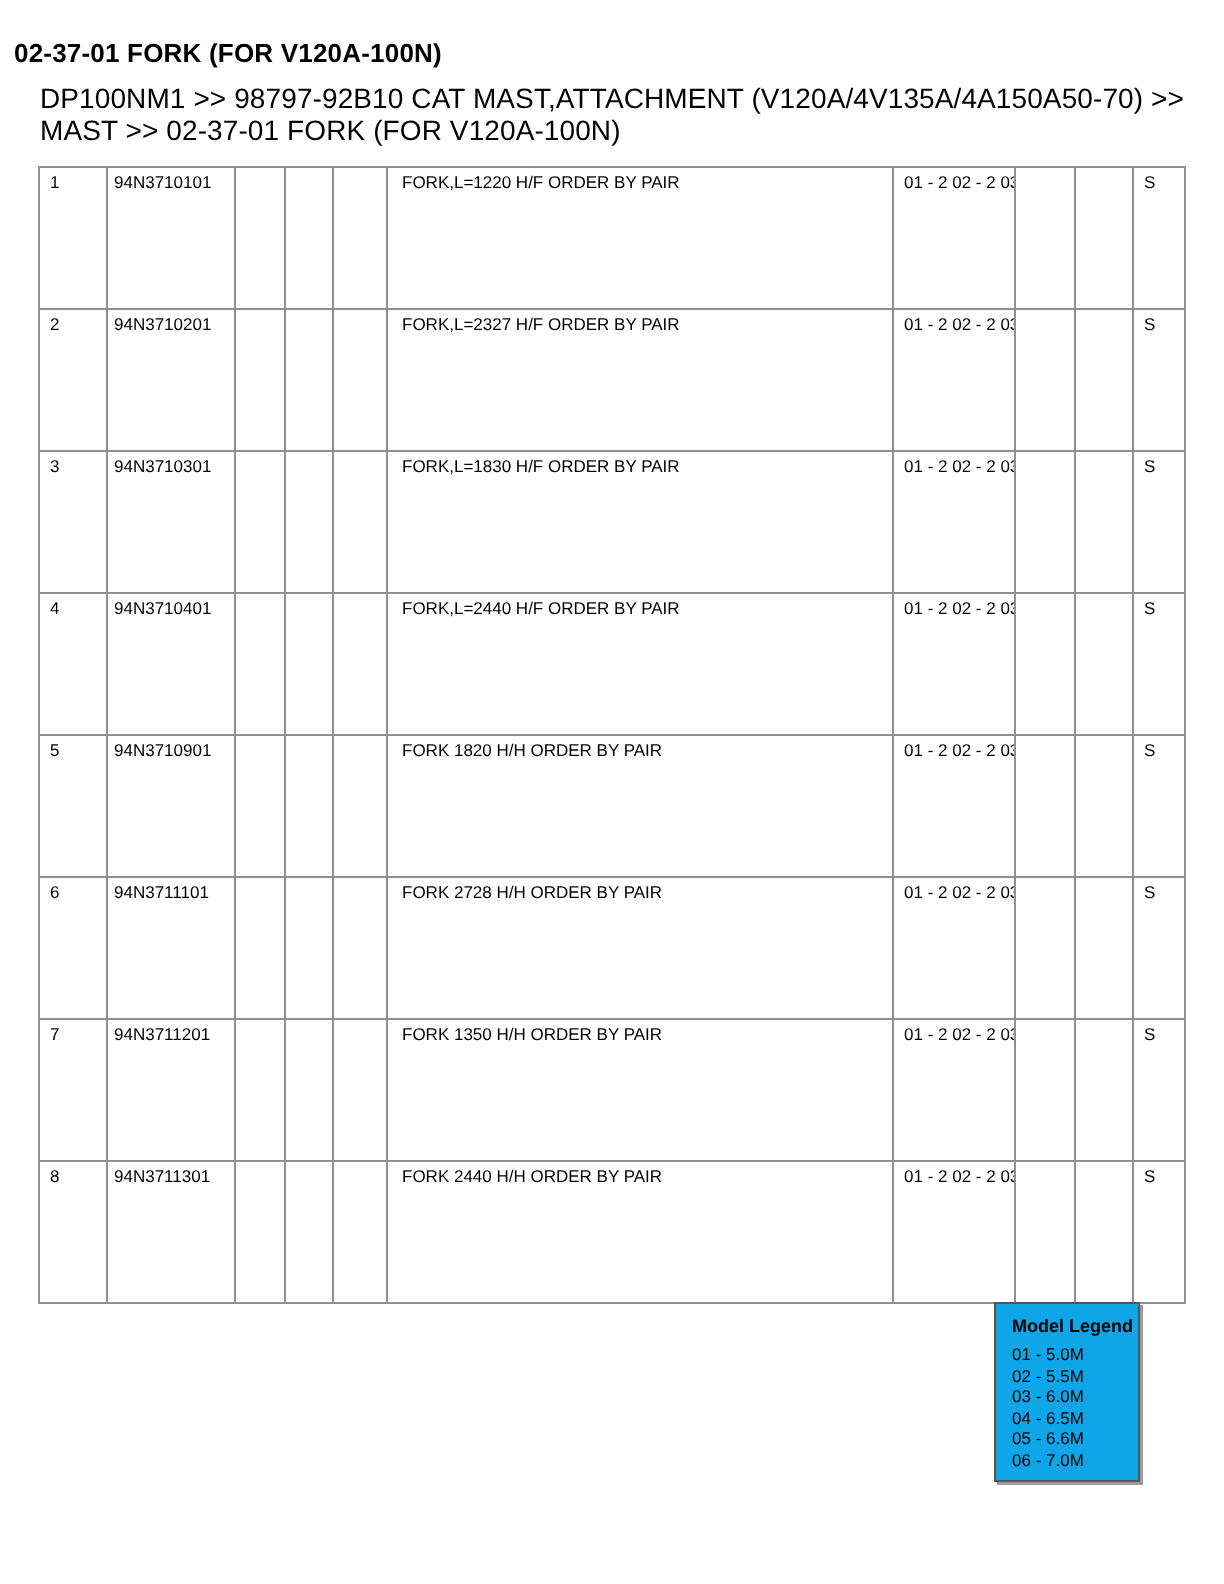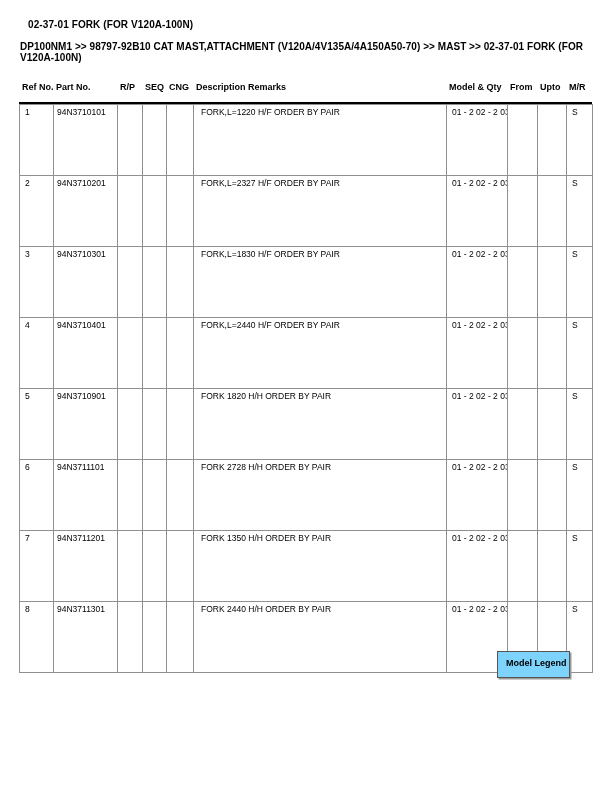--- a/index.html
+++ b/index.html
@@ -6,26 +6,26 @@
   .page{
     position:relative;
     width:612px;height:792px;
     background:#ffffff;
     font-family:"Liberation Sans", sans-serif;
     color:#000;
     overflow:hidden;
     margin:0 auto;
   }
   .title{
-    position:absolute;left:28px;top:19px;
-    font-size:10px;font-weight:bold;letter-spacing:0.1px;
+    position:absolute;left:7px;top:19px;
+    font-size:13px;font-weight:bold;letter-spacing:0.1px;
   }
   .breadcrumb{
     position:absolute;left:20px;top:41px;width:575px;
-    font-size:10px;font-weight:bold;letter-spacing:0.05px;
+    font-size:14px;font-weight:normal;letter-spacing:0.05px;
   }
   .table-wrap{
     position:absolute;left:19px;top:83px;width:573px;
   }
   .header-row{
     display:flex;
     font-size:9px;font-weight:bold;
     line-height:9px;
     padding-bottom:10px;
     border-bottom:2px solid #000;
@@ -58,53 +58,41 @@
     white-space:nowrap;
   }
   table.parts td.desc{padding-left:7px;}
   table.parts td.part{padding-left:3px;margin-top:36px;}
   .qty{white-space:pre-line;}
   .legend{
     position:absolute;left:497px;top:651px;width:73px;
     box-sizing:border-box;
     border:1px solid #555;
     box-shadow:1.5px 1.5px 0 #9a9a9a;
-    background:#7dd3fc;
+    background:#0ea5e9;
     padding:6px 4px 5px 8px;
   }
   .legend-title{
     font-size:9px;font-weight:bold;line-height:11px;margin-bottom:3px;
     white-space:nowrap;
   }
   .legend-items{
     font-size:8.5px;line-height:10.5px;white-space:pre-line;
   }
 </style>
 </head>
 <body>
 
 <div class="page">
 
   <div class="title">02-37-01 FORK (FOR V120A-100N)</div>
 
   <div class="breadcrumb">DP100NM1 &gt;&gt; 98797-92B10 CAT MAST,ATTACHMENT (V120A/4V135A/4A150A50-70) &gt;&gt; MAST &gt;&gt; 02-37-01 FORK (FOR V120A-100N)</div>
 
   <div class="table-wrap">
-    <div class="header-row">
-      <span class="w-ref">Ref No.</span>
-      <span class="w-part">Part No.</span>
-      <span class="w-rp">R/P</span>
-      <span class="w-seq">SEQ</span>
-      <span class="w-cng">CNG</span>
-      <span class="w-desc">Description Remarks</span>
-      <span class="w-model">Model &amp; Qty</span>
-      <span class="w-from">From</span>
-      <span class="w-upto">Upto</span>
-      <span class="w-mr">M/R</span>
-    </div>
 
     <table class="parts">
       <colgroup>
         <col style="width:34px">
           <col style="width:64px">
           <col style="width:25px">
         <col style="width:24px">
           <col style="width:27px">
           <col style="width:253px">
         <col style="width:61px">
@@ -248,15 +236,21 @@
       <td></td>
       <td></td>
       <td>S</td>
     </tr>
         </tbody>
     </table>
   </div>
 
   <div class="legend">
     <div class="legend-title">Model Legend</div>
+    <div class="legend-items">01 - 5.0M
+02 - 5.5M
+03 - 6.0M
+04 - 6.5M
+05 - 6.6M
+06 - 7.0M</div>
   </div>
 
 </div>
 
 </body></html>

